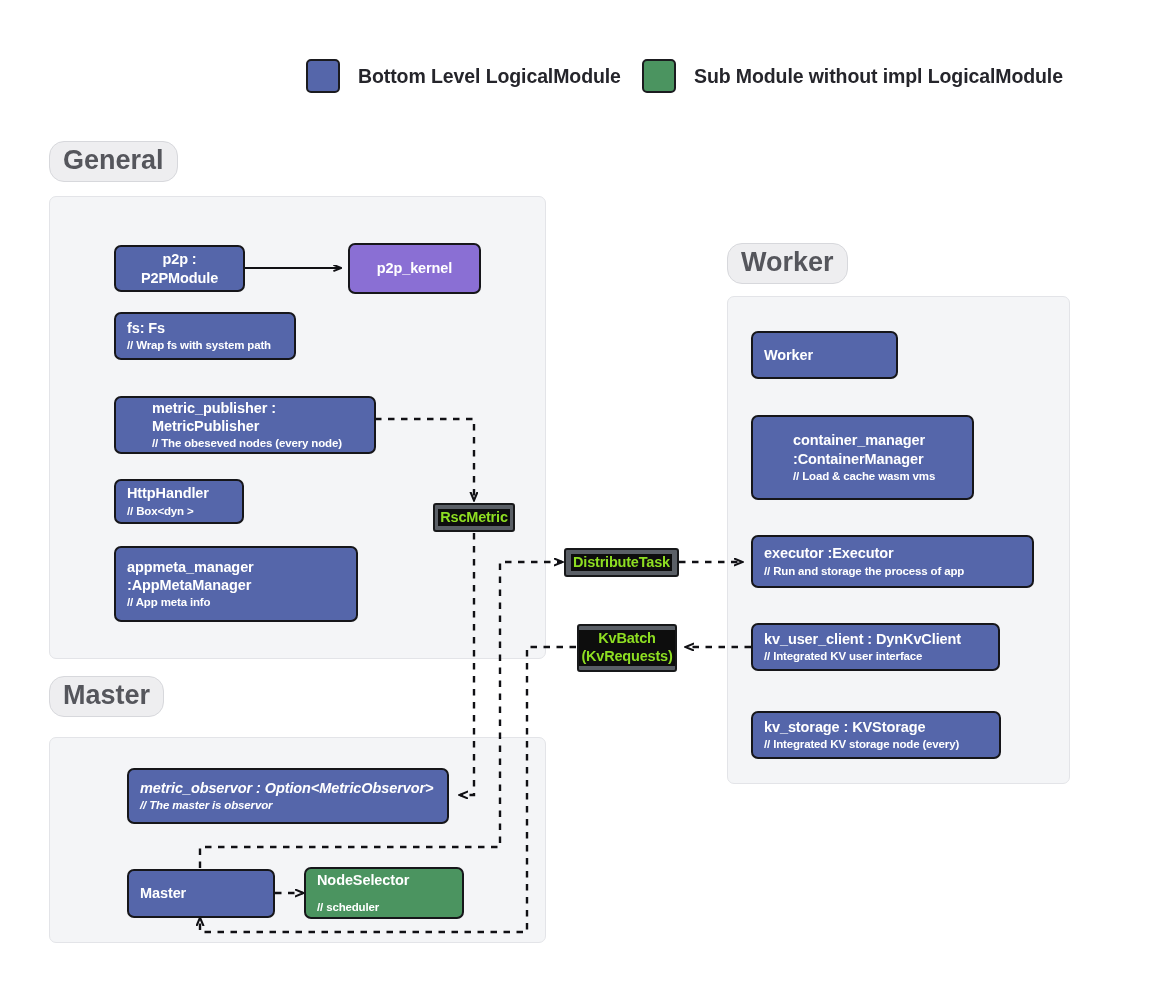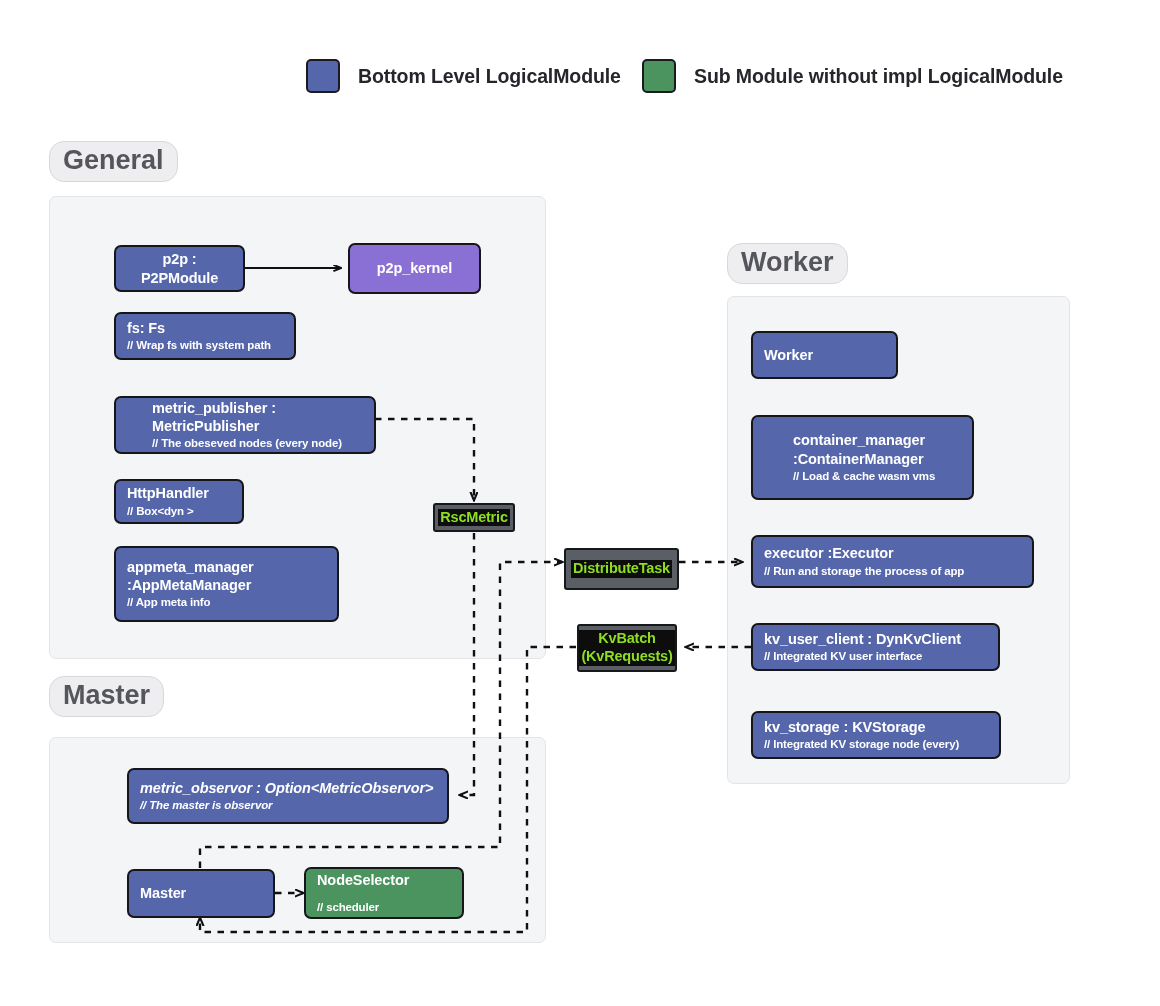--- a/index.html
+++ b/index.html
@@ -228,21 +228,21 @@
   <div class="node blue" style="left:114px; top:396px; width:262px; height:58px;padding-left:36px;">
     <div class="n-title">metric_publisher  : MetricPublisher</div>
     <div class="n-note">// The obeseved nodes (every node)</div>
   </div>
 
   <div class="node blue" style="left:114px; top:479px; width:130px; height:45px;">
     <div class="n-title">HttpHandler</div>
     <div class="n-note">// Box&lt;dyn &gt;</div>
   </div>
 
-  <div class="node blue" style="left:114px; top:546px; width:225px; height:76px;">
+  <div class="node blue" style="left:114px; top:546px; width:244px; height:76px;">
     <div class="n-title">appmeta_manager
  :AppMetaManager</div>
     <div class="n-note">// App meta info</div>
   </div>
 
   <div class="node blue" style="left:751px; top:331px; width:147px; height:48px;">
     <div class="n-title">Worker</div>
   </div>
 
   <div class="node blue" style="left:751px; top:415px; width:223px; height:85px;padding-left:40px;">
@@ -277,21 +277,21 @@
 
   <div class="node green" style="left:304px; top:867px; width:160px; height:52px;">
     <div class="n-title">NodeSelector</div>
     <div class="n-note">// scheduler</div>
   </div>
 
   <div class="msg" style="left:433px; top:503px; width:82px; height:29px;">
     <span class="m-text">RscMetric</span>
   </div>
 
-  <div class="msg" style="left:564px; top:548px; width:115px; height:42px;">
+  <div class="msg" style="left:564px; top:548px; width:115px; height:29px;">
     <span class="m-text">DistributeTask</span>
   </div>
 
   <div class="msg" style="left:577px; top:624px; width:100px; height:48px;">
     <span class="m-text">KvBatch
 (KvRequests)</span>
   </div>
 
 </div>
 

